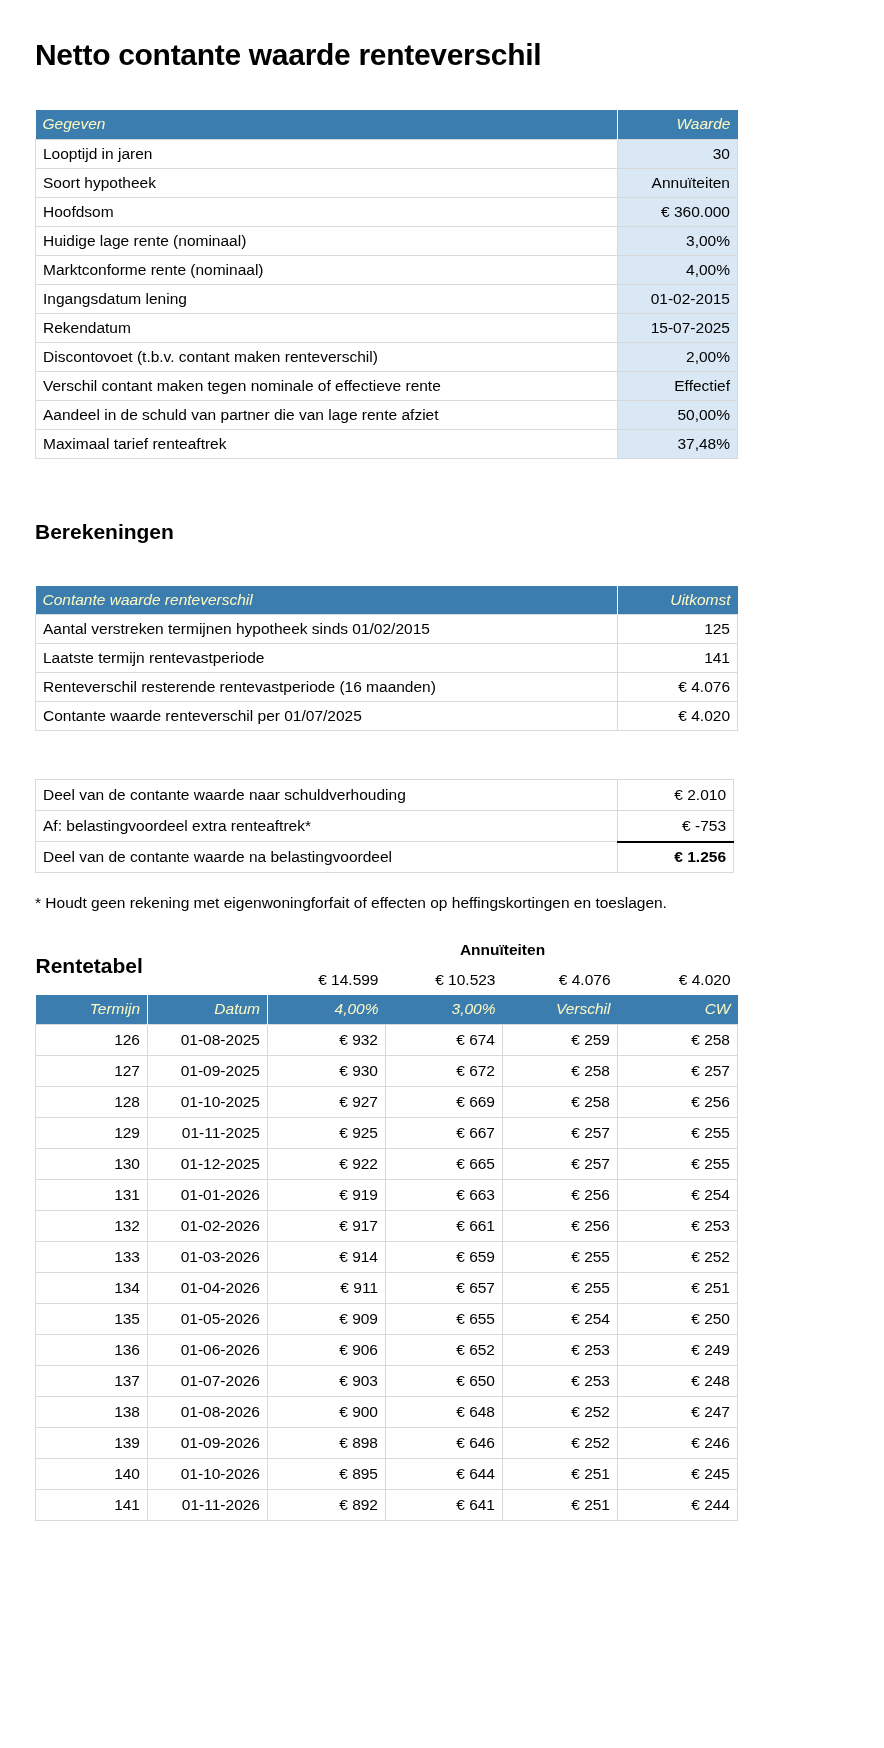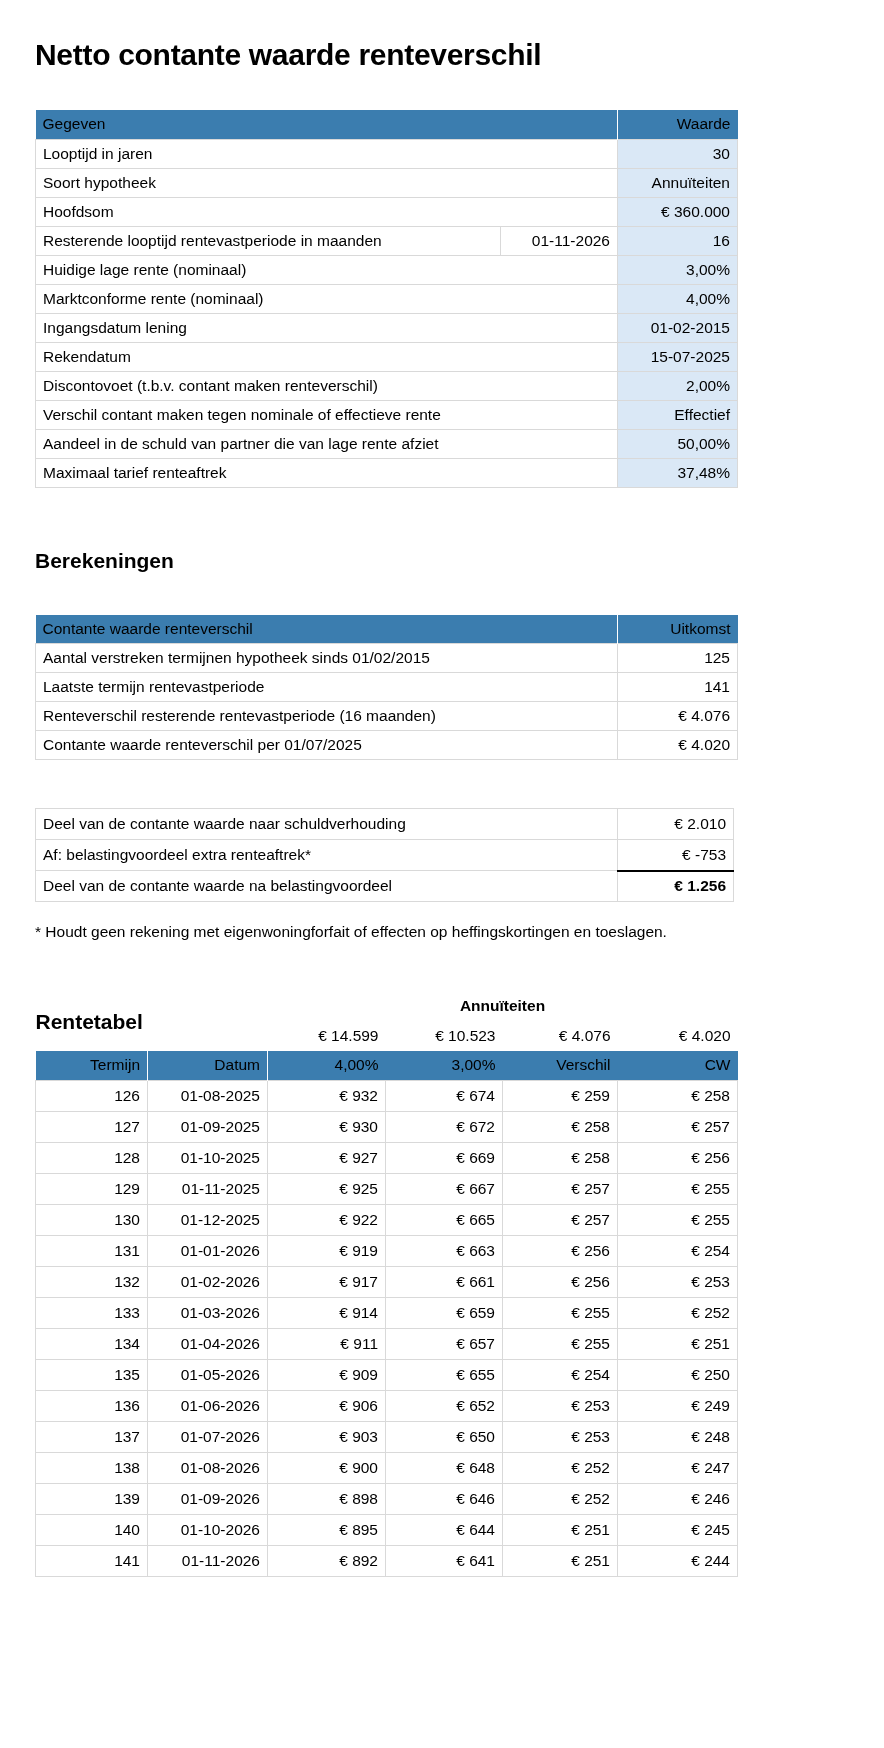--- a/index.html
+++ b/index.html
@@ -10,35 +10,35 @@
   }
   html,body{margin:0;padding:0;background:#fff;}
   body{font-family:"Liberation Sans",sans-serif;color:var(--ink);}
   .page{width:800px;height:1748px;box-sizing:border-box;padding:36px 9px 0 35px;background:#fff;overflow:hidden;}
   h1{font-size:30px;line-height:38px;margin:0;font-weight:bold;letter-spacing:-0.3px;}
   h2{font-size:21px;line-height:25px;margin:0;font-weight:bold;}
   .h-invoer{margin-top:42px;}
   .h-berekeningen{margin-top:60px;}
   table{border-collapse:collapse;table-layout:fixed;}
   td,th{font-size:15.5px;font-weight:normal;padding:0 7px;height:29px;box-sizing:border-box;white-space:nowrap;overflow:hidden;}
-  thead th{background:var(--blue);color:#000000;text-align:left;border:none;}
+  thead th{background:var(--blue);color:#fef9c3;text-align:left;border:none;font-style:italic;}
   th.right{text-align:right;}
   th.sep{border-left:1px solid #ffffff;}
   tbody td{border:1px solid var(--border);background:#fff;}
   td.val{text-align:right;}
   td.fill{background:var(--fill);margin-top:12px;}
   td.bold{font-weight:bold;}
   .tbl-invoer{margin-top:36px;}
   .tbl-berekeningen{margin-top:42px;}
   .tbl-verdeling{margin-top:48px;}
   .tbl-verdeling td{height:31px;}
   td.sumline{border-bottom:2px solid #000;}
   td.plus-holder{position:relative;}
   .footnote{margin-top:20px;font-size:15.5px;line-height:19px;}
-  .tbl-rente{margin-top:50px;}
+  .tbl-rente{margin-top:23px;}
   .tbl-rente .prehead td{height:30px;}
   .tbl-rente tbody td{height:31px;}
   td.heading-cell{border:none;background:#fff;vertical-align:middle;padding-left:0;}
   td.group-head{text-align:center;font-weight:bold;}
 </style>
 </head>
 <body>
 
 <div class="page">
 
@@ -62,25 +62,20 @@
           <td class="lbl" colspan="2">Looptijd in jaren</td>
           <td class="val fill">30</td>
         </tr>
         <tr>
           <td class="lbl" colspan="2">Soort hypotheek</td>
           <td class="val fill">Annuïteiten</td>
         </tr>
         <tr>
           <td class="lbl" colspan="2">Hoofdsom</td>
           <td class="val fill">€ 360.000</td>
-        </tr>
-        <tr>
-          <td class="lbl">Resterende looptijd rentevastperiode in maanden</td>
-          <td class="val date">01-11-2026</td>
-          <td class="val fill">16</td>
         </tr>
         <tr>
           <td class="lbl" colspan="2">Huidige lage rente (nominaal)</td>
           <td class="val fill">3,00%</td>
         </tr>
         <tr>
           <td class="lbl" colspan="2">Marktconforme rente (nominaal)</td>
           <td class="val fill">4,00%</td>
         </tr>
         <tr>

